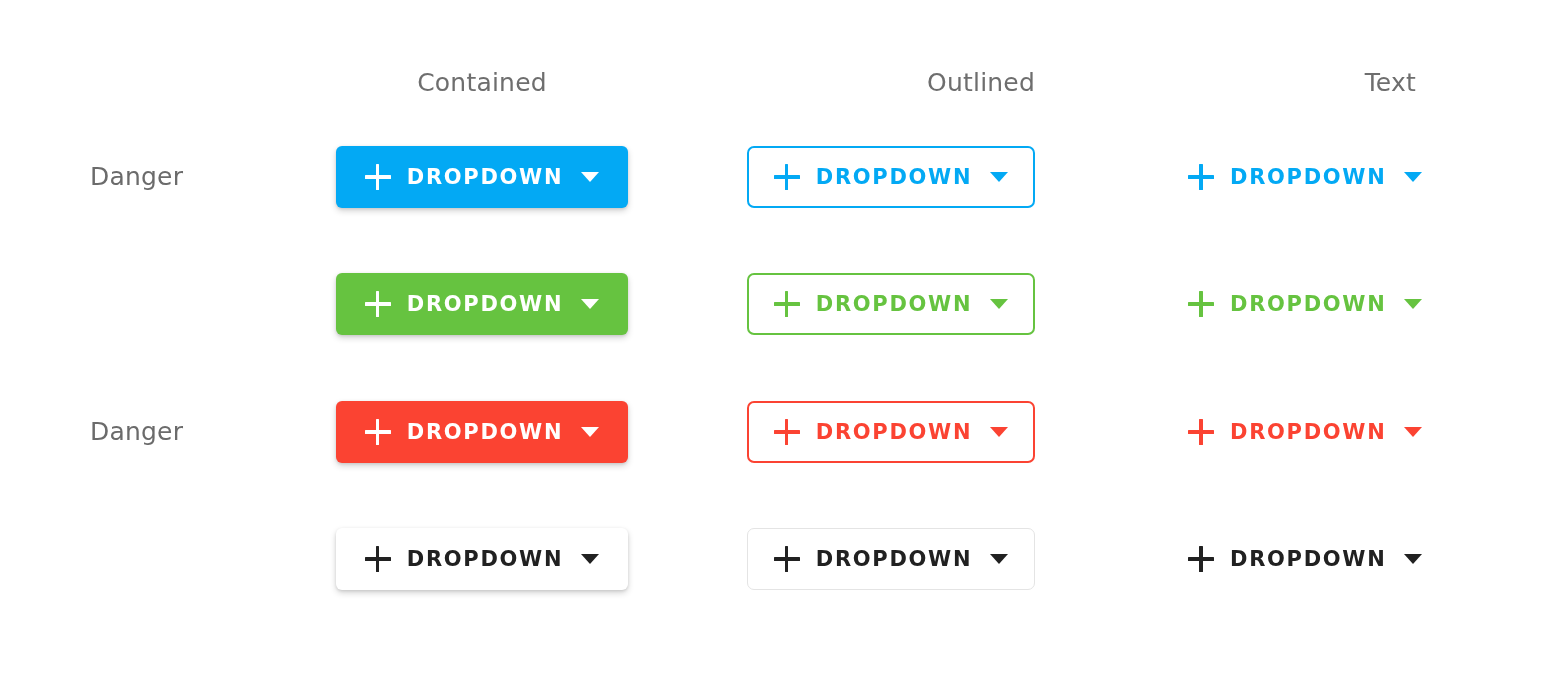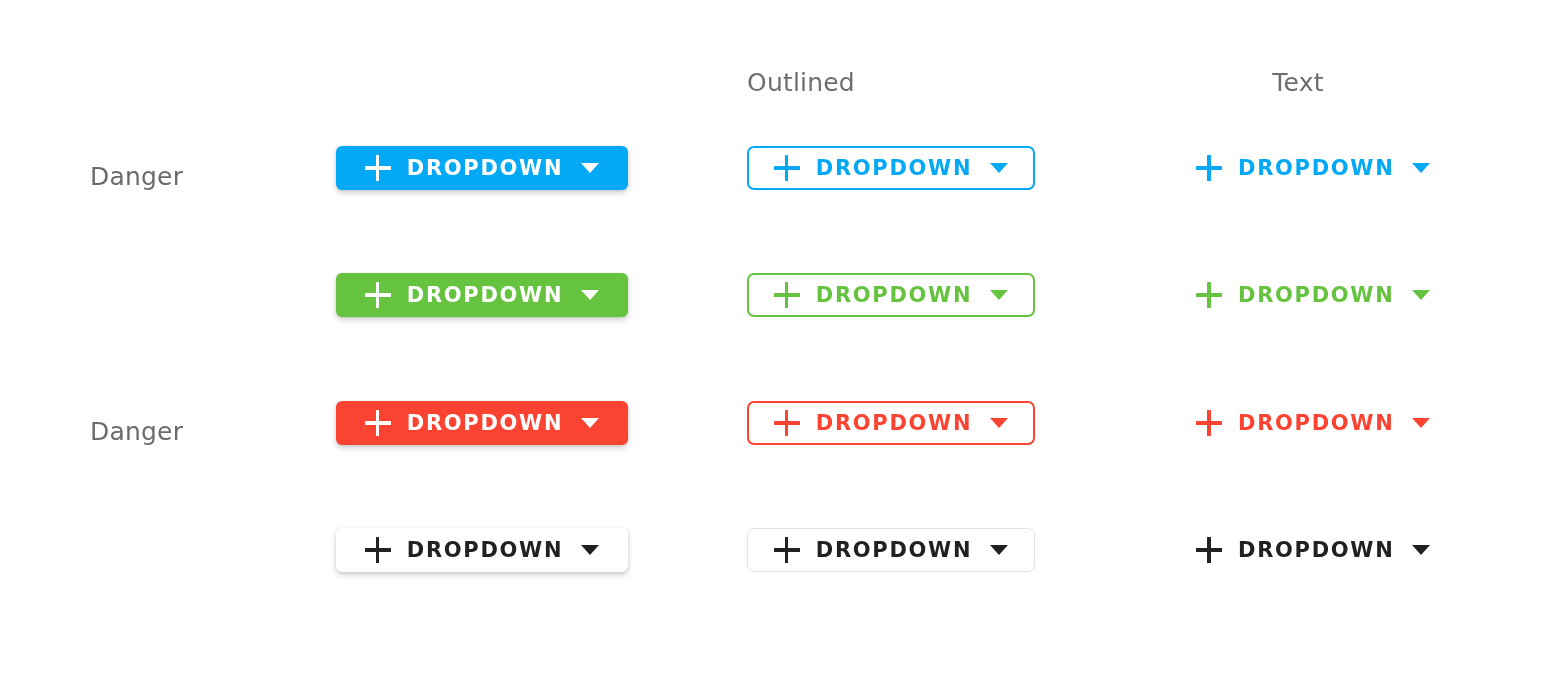--- a/index.html
+++ b/index.html
@@ -34,22 +34,22 @@
   .col-header {
     position: absolute;
     font-size: 25px;
     color: #6e6e6e;
     font-weight: 400;
     letter-spacing: 0.2px;
     white-space: nowrap;
     line-height: 42px;
   }
   .col-header.c-contained { left: 336px; width: 292px; text-align: center; }
-  .col-header.c-outlined  { left: 747px; width: 288px; text-align: left; }
-  .col-header.c-text      { left: 1180px; width: 236px; text-align: center; }
+  .col-header.c-outlined  { left: 747px; width: 288px; text-align: right; }
+  .col-header.c-text      { left: 1180px; width: 236px; text-align: right; }
 
   
   .row {
     position: absolute;
     left: 0;
     width: 1560px;
     height: 62px;
   }
   .row-normal  { top: 146px; }
   .row-success { top: 273px; }
@@ -66,28 +66,28 @@
     color: #6b6b6b;
     font-weight: 400;
     letter-spacing: 0.2px;
     white-space: nowrap;
   }
 
   
   .btn {
     position: absolute;
     top: 0;
-    height: 44px;
+    height: 62px;
     box-sizing: border-box;
     display: flex;
     align-items: center;
     justify-content: center;
     background: transparent;
     border: none;
-    padding: 16px;
+    padding: 8px;
     cursor: pointer;
     font-family: inherit;
   }
   .btn-inner {
     display: flex;
     align-items: center;
     justify-content: center;
   }
   .plus-icon {
     position: relative;
@@ -164,20 +164,21 @@
   .btn.text.tone-success { color: #66c340; }
   .btn.text.tone-danger  { color: #fb4332; }
   .btn.text.tone-default { color: #212121; }
 </style>
 </head>
 <body>
 
 <div class="matrix">
 
   <div class="header-row">
+    <div class="col-header c-contained">Contained</div>
     <div class="col-header c-outlined">Outlined</div>
     <div class="col-header c-text">Text</div>
   </div>
 
   <div class="row row-normal">
     <div class="row-label">Danger</div>
 
     <button class="btn contained tone-normal">
       <span class="btn-inner">
         <span class="plus-icon"></span>

